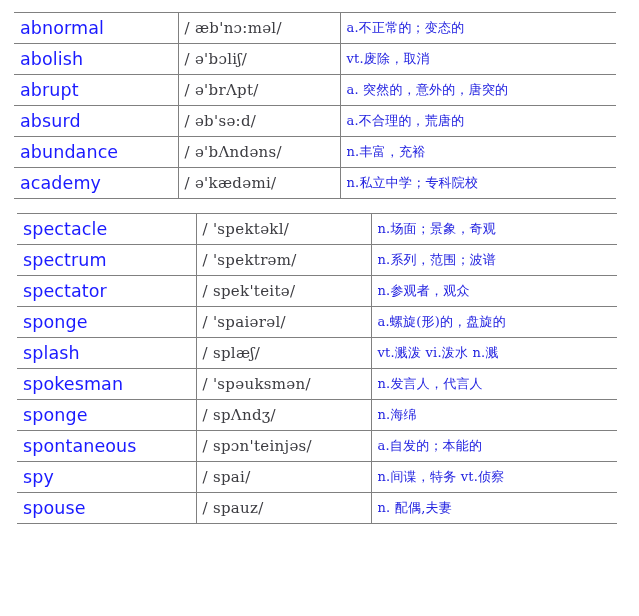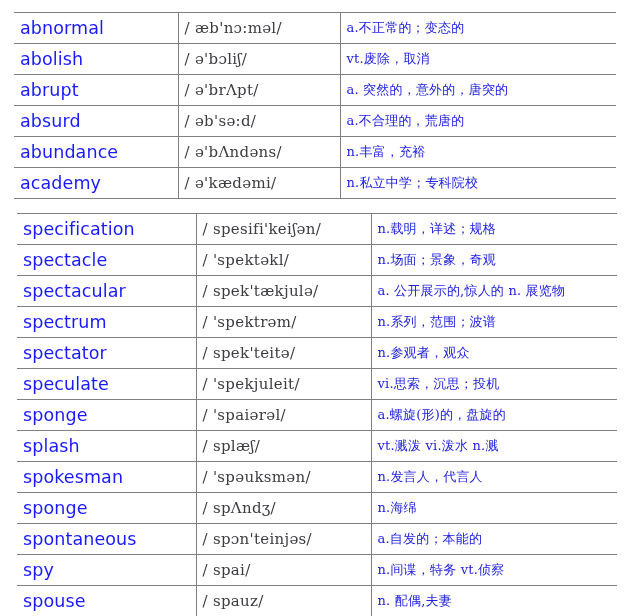--- a/index.html
+++ b/index.html
@@ -130,48 +130,33 @@
 </table>
 
 <table class="vocab-table" id="table-two">
   <colgroup>
     <col class="col-word">
       <col class="col-ipa">
       <col class="col-def">
   </colgroup>
   <tbody>
       <tr>
-        <td class="cell-word">specification</td>
-        <td class="cell-ipa">/ spesifi'keiʃən/</td>
-        <td class="cell-def">n.载明，详述；规格</td>
-      </tr>
-      <tr>
         <td class="cell-word">spectacle</td>
         <td class="cell-ipa">/ 'spektəkl/</td>
         <td class="cell-def">n.场面；景象，奇观</td>
-      </tr>
-      <tr>
-        <td class="cell-word">spectacular</td>
-        <td class="cell-ipa">/ spek'tækjulə/</td>
-        <td class="cell-def">a. 公开展示的,惊人的 n. 展览物</td>
       </tr>
       <tr>
         <td class="cell-word">spectrum</td>
         <td class="cell-ipa">/ 'spektrəm/</td>
         <td class="cell-def">n.系列，范围；波谱</td>
       </tr>
       <tr>
         <td class="cell-word">spectator</td>
         <td class="cell-ipa">/ spek'teitə/</td>
         <td class="cell-def">n.参观者，观众</td>
-      </tr>
-      <tr>
-        <td class="cell-word">speculate</td>
-        <td class="cell-ipa">/ 'spekjuleit/</td>
-        <td class="cell-def">vi.思索，沉思；投机</td>
       </tr>
       <tr>
         <td class="cell-word">sponge</td>
         <td class="cell-ipa">/ 'spaiərəl/</td>
         <td class="cell-def">a.螺旋(形)的，盘旋的</td>
       </tr>
       <tr>
         <td class="cell-word">splash</td>
         <td class="cell-ipa">/ splæʃ/</td>
         <td class="cell-def">vt.溅泼 vi.泼水 n.溅</td>

